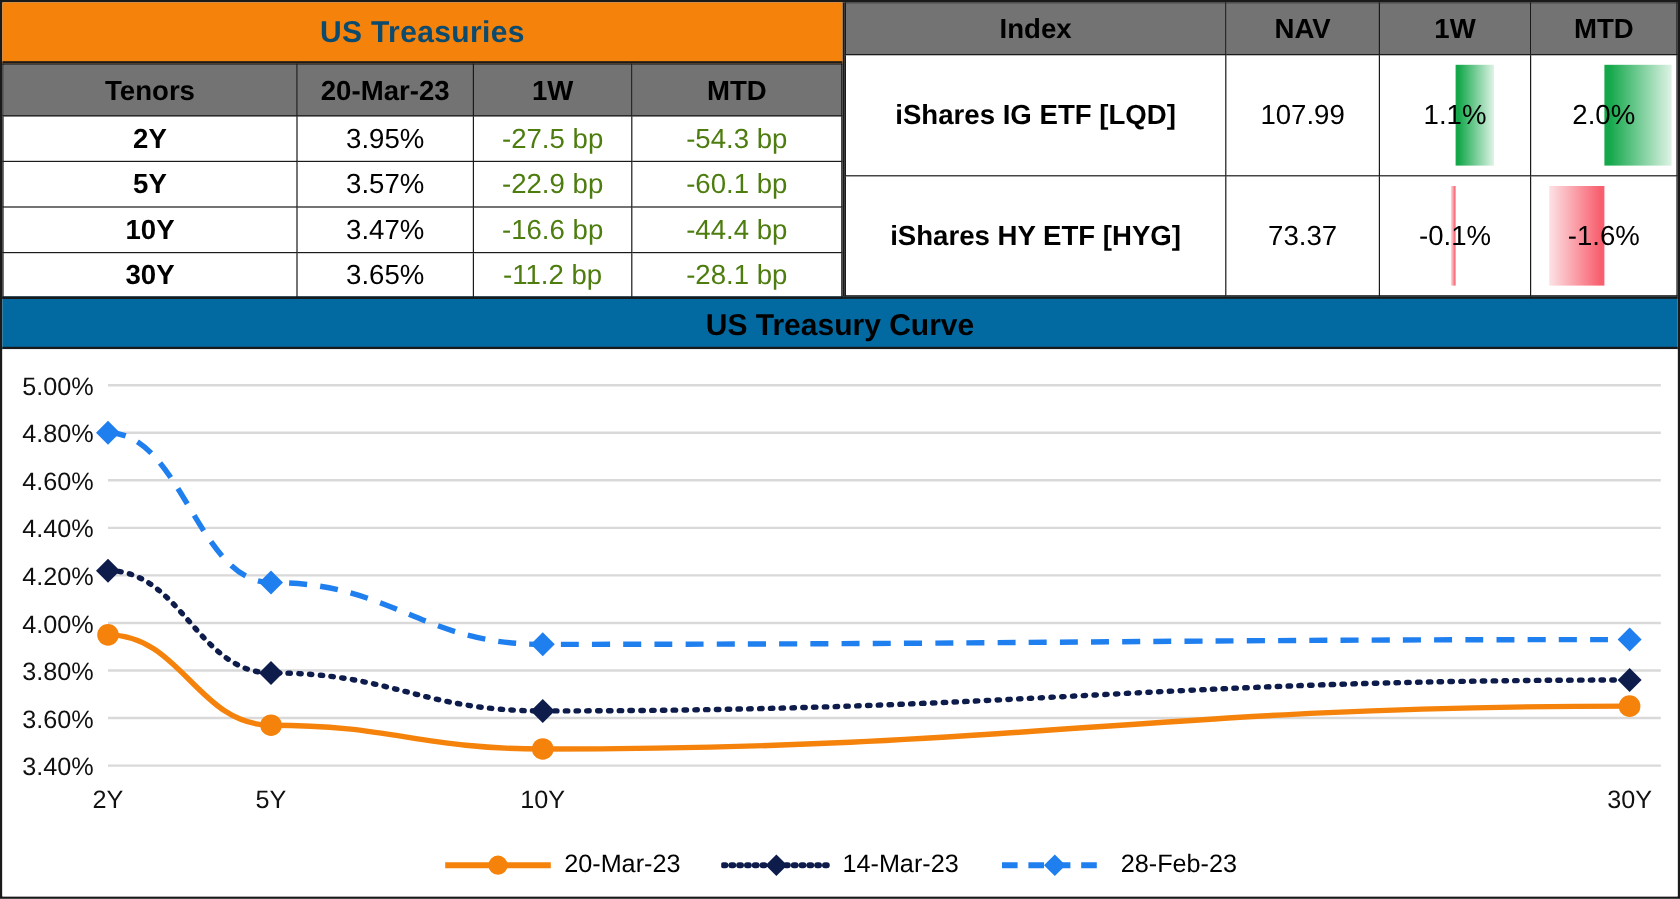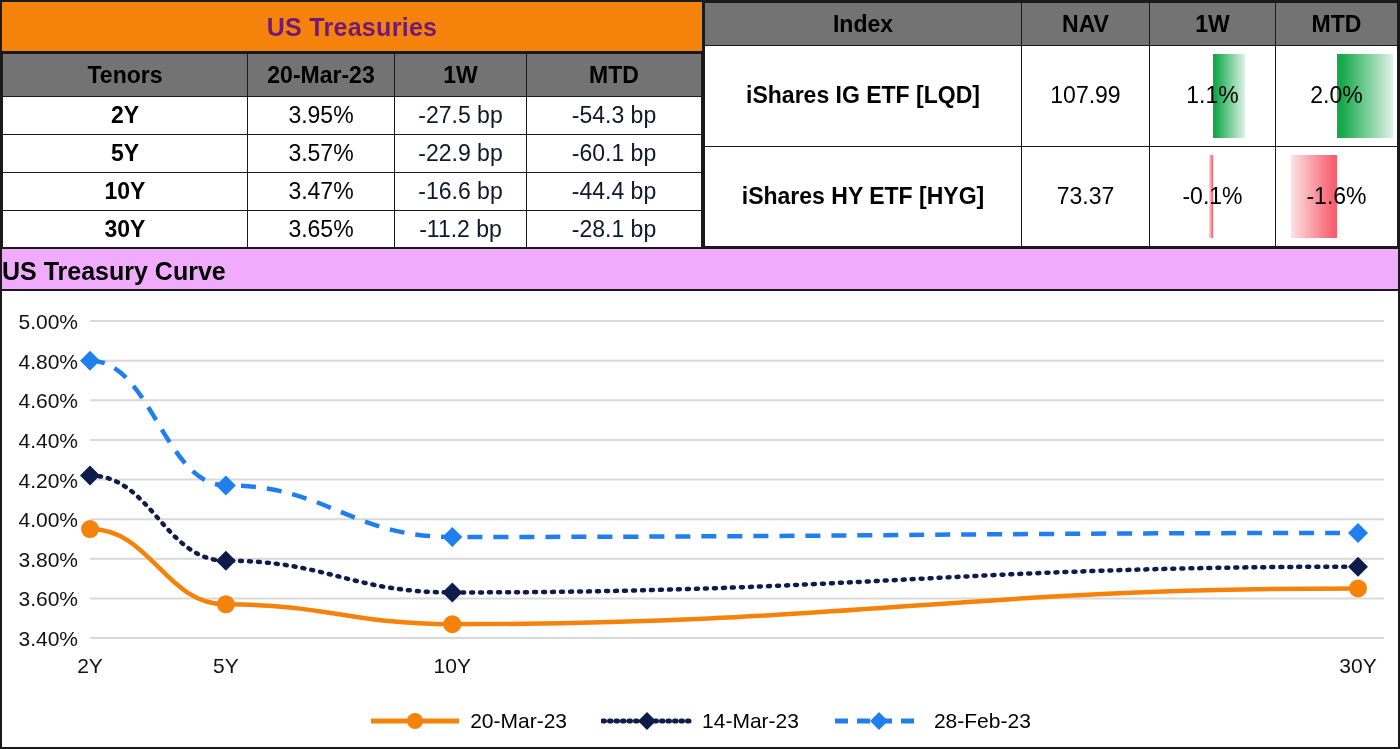--- a/index.html
+++ b/index.html
@@ -13,54 +13,54 @@
   .page{position:relative;width:1400px;height:749px;box-sizing:border-box;border:2px solid #1a1a1a;}
 
   
   .top{display:flex;width:100%;height:245px;box-sizing:border-box;}
   .panel{box-sizing:border-box;display:flex;flex-direction:column;}
   .panel.left{width:702px;border-right:2px solid #1a1a1a;}
   .panel.right{width:694px;}
 
   .panel-title{
     height:51px;line-height:51px;text-align:center;
-    background:#F5820B;color:#701a75;
+    background:#F5820B;color:#0c4a6e;
     font-weight:bold;font-size:25px;letter-spacing:.3px;
     border-bottom:2px solid #1a1a1a;
     box-sizing:border-box;
   }
 
   table.grid{width:100%;border-collapse:collapse;table-layout:fixed;flex:1;}
   table.grid th,table.grid td{
     border:1px solid #1a1a1a;
     text-align:center;vertical-align:middle;
     padding:0;
   }
   table.grid thead th{
     background:#737373;font-weight:bold;font-size:23px;height:42px;
   }
   table.grid tbody td{font-size:23px;height:37px;}
   .b{font-weight:bold;}
-  .grn{color:#0f172a;}
+  .grn{color:#4d7c0f;}
   .no-left{border-left:none;}
   .no-right{border-right:none;}
 
   
   table.etf tbody td{height:73px;font-size:23px;}
   table.etf tbody td.idx{font-weight:bold;font-size:23px;}
   .barcell{position:relative;overflow:hidden;}
   .barcell .bar{position:absolute;top:8px;bottom:8px;}
   .barcell .val{position:relative;z-index:2;}
   .bar.pos{left:50%;background:linear-gradient(to right,#14A84B,#14A84B 8%,#DFF3E6);}
   .bar.neg{right:50%;background:linear-gradient(to left,#F8606F,#F8606F 8%,#FCE2E5);}
 
   
   .chart-title{
-    height:44px;line-height:44px;text-align:left;
-    background:#f0abfc;font-weight:bold;font-size:25px;
+    height:44px;line-height:44px;text-align:center;
+    background:#0369a1;font-weight:bold;font-size:25px;
     border-top:2px solid #1a1a1a;border-bottom:2px solid #1a1a1a;
     box-sizing:border-box;
   }
   .chart-wrap{position:relative;width:100%;height:456px;background:#ffffff;box-sizing:border-box;}
   .chart-svg{display:block;width:1396px;height:400px;}
   .legend{
     position:absolute;left:0;right:0;bottom:6px;height:40px;
     display:flex;align-items:center;justify-content:center;gap:34px;
   }
   .legend-item{display:flex;align-items:center;gap:9px;font-size:21px;}

